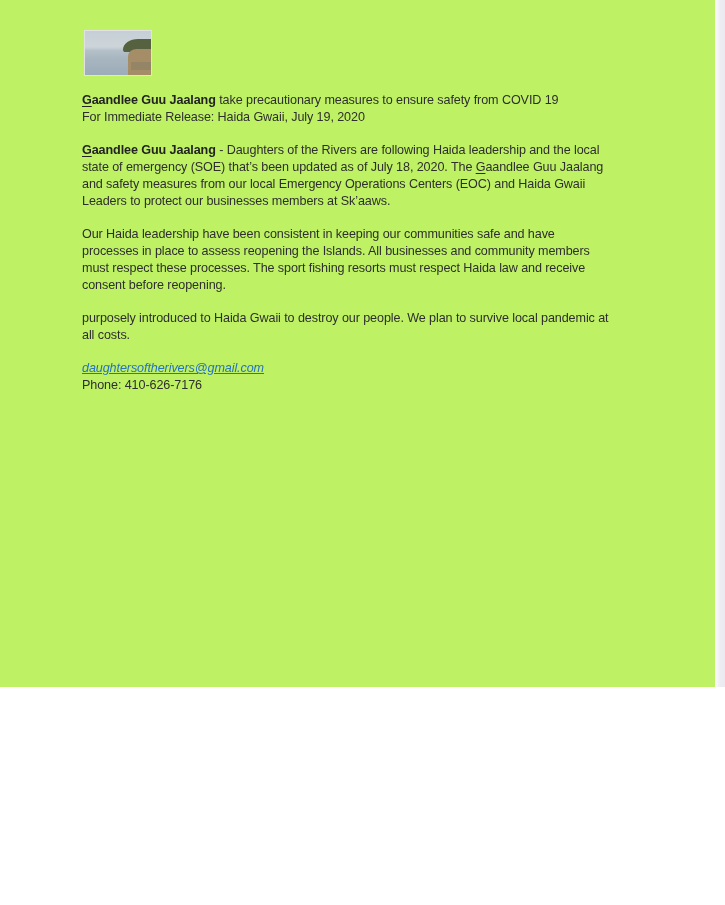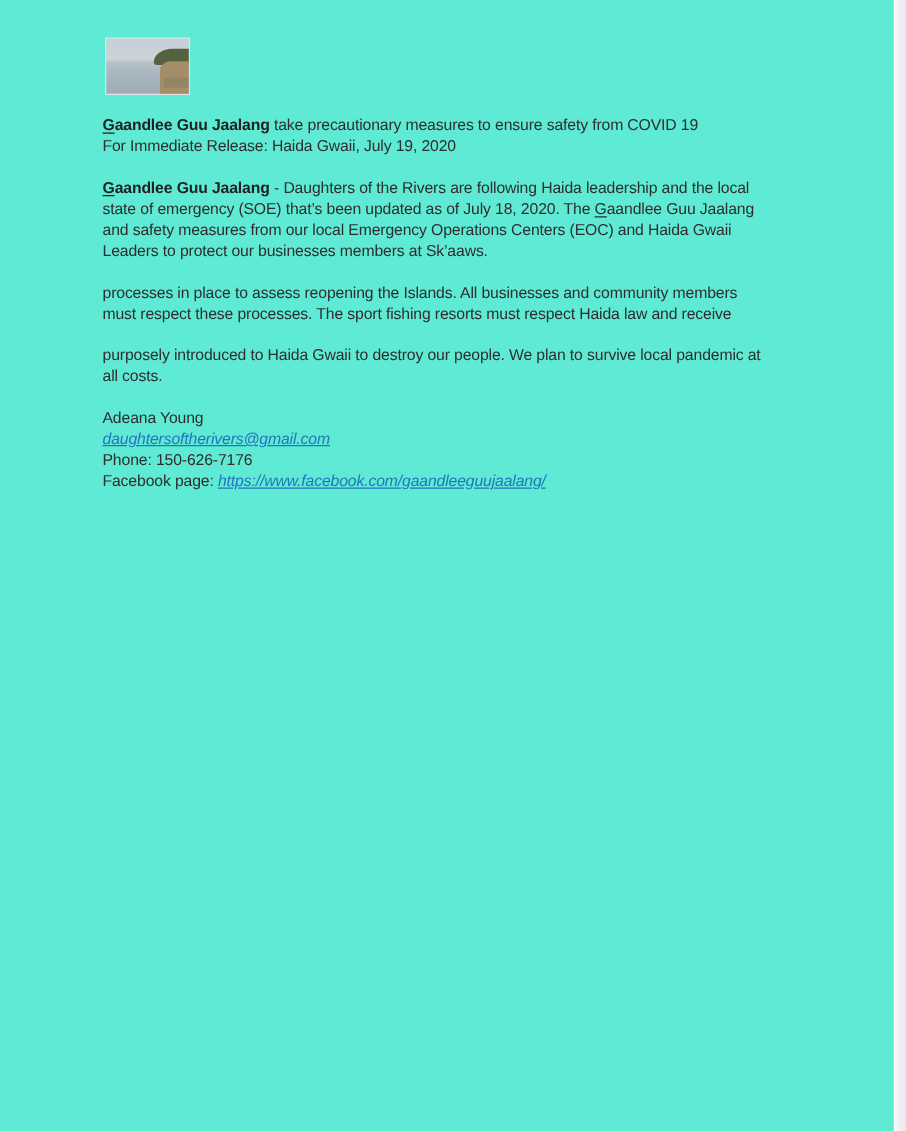--- a/index.html
+++ b/index.html
@@ -1,19 +1,19 @@
 <!DOCTYPE html>
 <html><head>
 <meta charset="utf-8">
 <style>
   html,body{margin:0;padding:0;background:#ffffff;}
   #page{
     position:relative;
-    width:725px;height:905px;
-    background:#5eead4;
+    width:725px;height:687px;
+    background:#bef264;
     overflow:hidden;
     font-family:"Liberation Sans","DejaVu Sans",sans-serif;
     color:#2e2e2e;
   }
   
   #edge-strip{
     position:absolute;top:0;right:0;width:10px;height:100%;
     background:linear-gradient(90deg,#fbfbfd 0%,#edecf2 55%,#eceaf0 100%);
   }
   
@@ -62,28 +62,28 @@
         <div class="line"><span class="run run-bold_g">G</span><span class="run run-bold">aandlee Guu Jaalang</span><span class="run run-plain"> take precautionary measures to ensure safety from COVID 19</span></div>
         <div class="line"><span class="run run-plain">For Immediate Release: Haida Gwaii, July 19, 2020</span></div>
       </div>
       <div class="block">
         <div class="line"><span class="run run-bold_g">G</span><span class="run run-bold">aandlee Guu Jaalang</span><span class="run run-plain"> - </span><span class="run run-italic">Daughters of the Rivers</span><span class="run run-plain"> are following Haida leadership and the local</span></div>
         <div class="line"><span class="run run-plain">state of emergency (SOE) that’s been updated as of July 18, 2020. The </span><span class="run run-g">G</span><span class="run run-plain">aandlee Guu Jaalang</span></div>
         <div class="line"><span class="run run-plain">and safety measures from our local Emergency Operations Centers (EOC) and Haida Gwaii</span></div>
         <div class="line"><span class="run run-plain">Leaders to protect our businesses members at Sk’aaws.</span></div>
       </div>
       <div class="block">
+        <div class="line"><span class="run run-plain">Our Haida leadership have been consistent in keeping our communities safe and have</span></div>
         <div class="line"><span class="run run-plain">processes in place to assess reopening the Islands. All businesses and community members</span></div>
         <div class="line"><span class="run run-plain">must respect these processes. The sport fishing resorts must respect Haida law and receive</span></div>
+        <div class="line"><span class="run run-plain">consent before reopening.</span></div>
       </div>
       <div class="block">
         <div class="line"><span class="run run-plain">purposely introduced to Haida Gwaii to destroy our people. We plan to survive local pandemic at</span></div>
         <div class="line"><span class="run run-plain">all costs.</span></div>
       </div>
       <div class="block">
-        <div class="line"><span class="run run-plain">Adeana Young</span></div>
         <div class="line"><a class="run run-link" href="#">daughtersoftherivers@gmail.com</a></div>
-        <div class="line"><span class="run run-plain">Phone: 150-626-7176</span></div>
-        <div class="line"><span class="run run-plain">Facebook page: </span><a class="run run-link" href="#">https://www.facebook.com/gaandleeguujaalang/</a></div>
+        <div class="line"><span class="run run-plain">Phone: 410-626-7176</span></div>
       </div>
     </div>
   <div id="edge-strip"></div>
 </div>
 
 </body></html>

